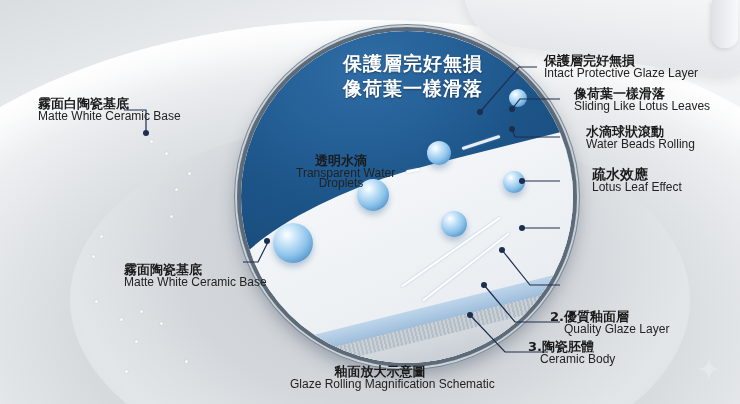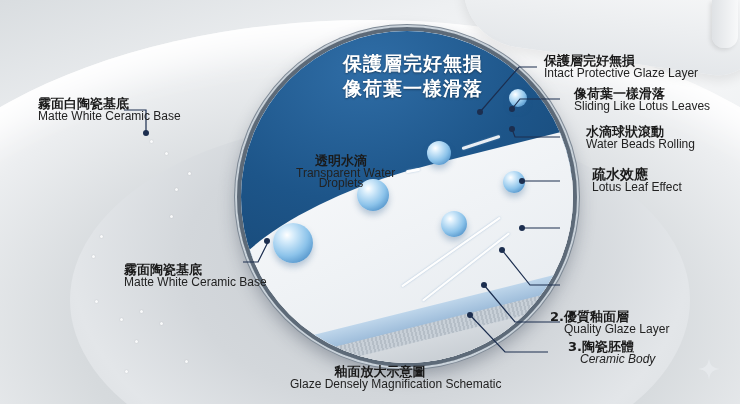--- a/index.html
+++ b/index.html
@@ -164,26 +164,26 @@
     <div class="en">Lotus Leaf Effect</div>
   </div>
   <div class="lbl" style="left:586px;top:124px;">
     <div class="zh">水滴球狀滾動</div>
     <div class="en">Water Beads Rolling</div>
   </div>
   <div class="lbl" style="left:550px;top:309px;">
     <div class="zh">2.優質釉面層</div>
     <div class="en" style="padding-left:14px;">Quality Glaze Layer</div>
   </div>
-  <div class="lbl" style="left:568px;top:339px;">
+  <div class="lbl" style="left:528px;top:339px;">
     <div class="zh">3.陶瓷胚體</div>
-    <div class="en" style="padding-left:12px;font-style:italic;">Ceramic Body</div>
+    <div class="en" style="padding-left:12px;">Ceramic Body</div>
   </div>
 
   <div class="lbl center" style="left:290px;top:364px;width:180px;">
     <div class="zh title-zh">釉面放大示意圖</div>
-    <div class="en">Glaze Densely Magnification Schematic</div>
+    <div class="en">Glaze Rolling Magnification Schematic</div>
   </div>
 
   <svg class="sparkle" viewBox="0 0 24 24">
     <path d="M12 0 C13 8 16 11 24 12 C16 13 13 16 12 24 C11 16 8 13 0 12 C8 11 11 8 12 0 Z" fill="#e6e9ec" opacity="0.95"></path>
   </svg>
 </div>
 
 </body></html>

